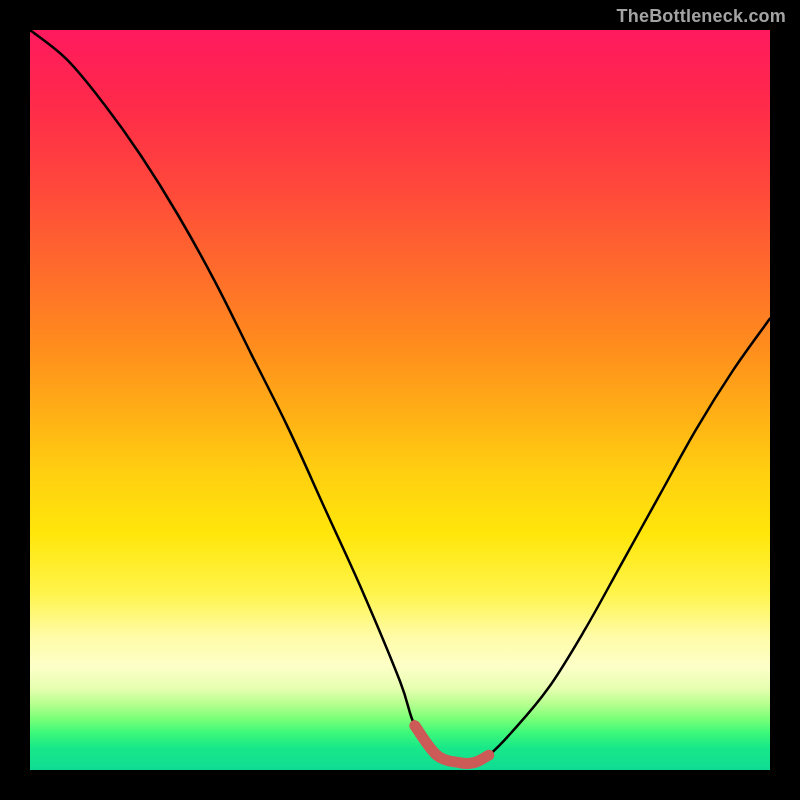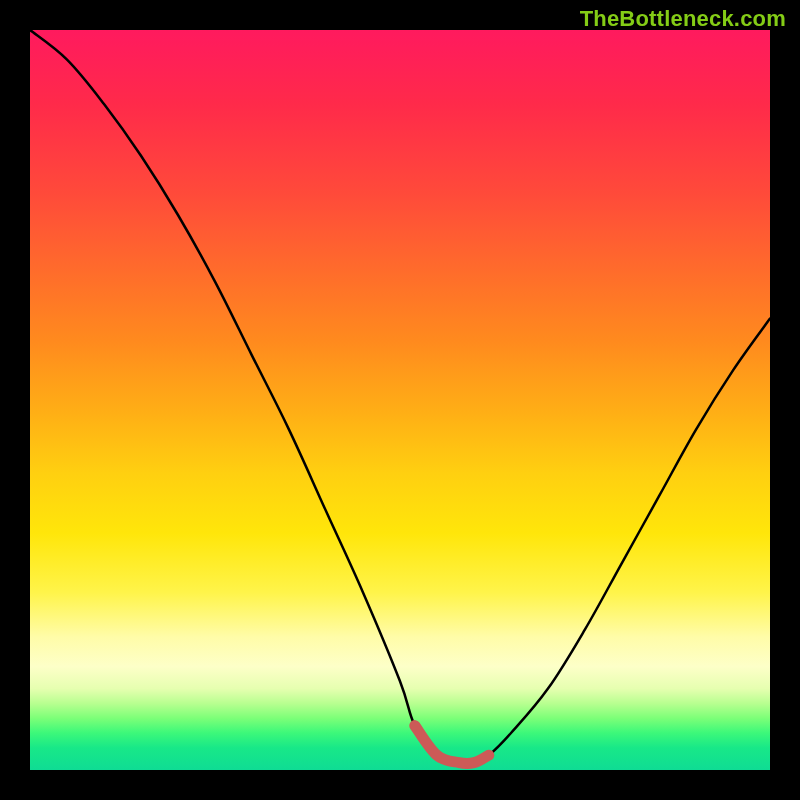--- a/index.html
+++ b/index.html
@@ -42,22 +42,22 @@
       #7cff78 93%,
       #3cf87a 95%,
       #18e888 97%,
       #0fdc94 100%
     );
   }
   .watermark {
     position: absolute;
     top: 6px;
     right: 14px;
-    color: #84cc16;
-    font-size: 22px;
+    color: #a3a3a3;
+    font-size: 18px;
     font-weight: 600;
     letter-spacing: 0.2px;
     user-select: none;
   }
   svg.curve {
     position: absolute;
     left: 0;
     top: 0;
     width: 740px;
     height: 740px;

